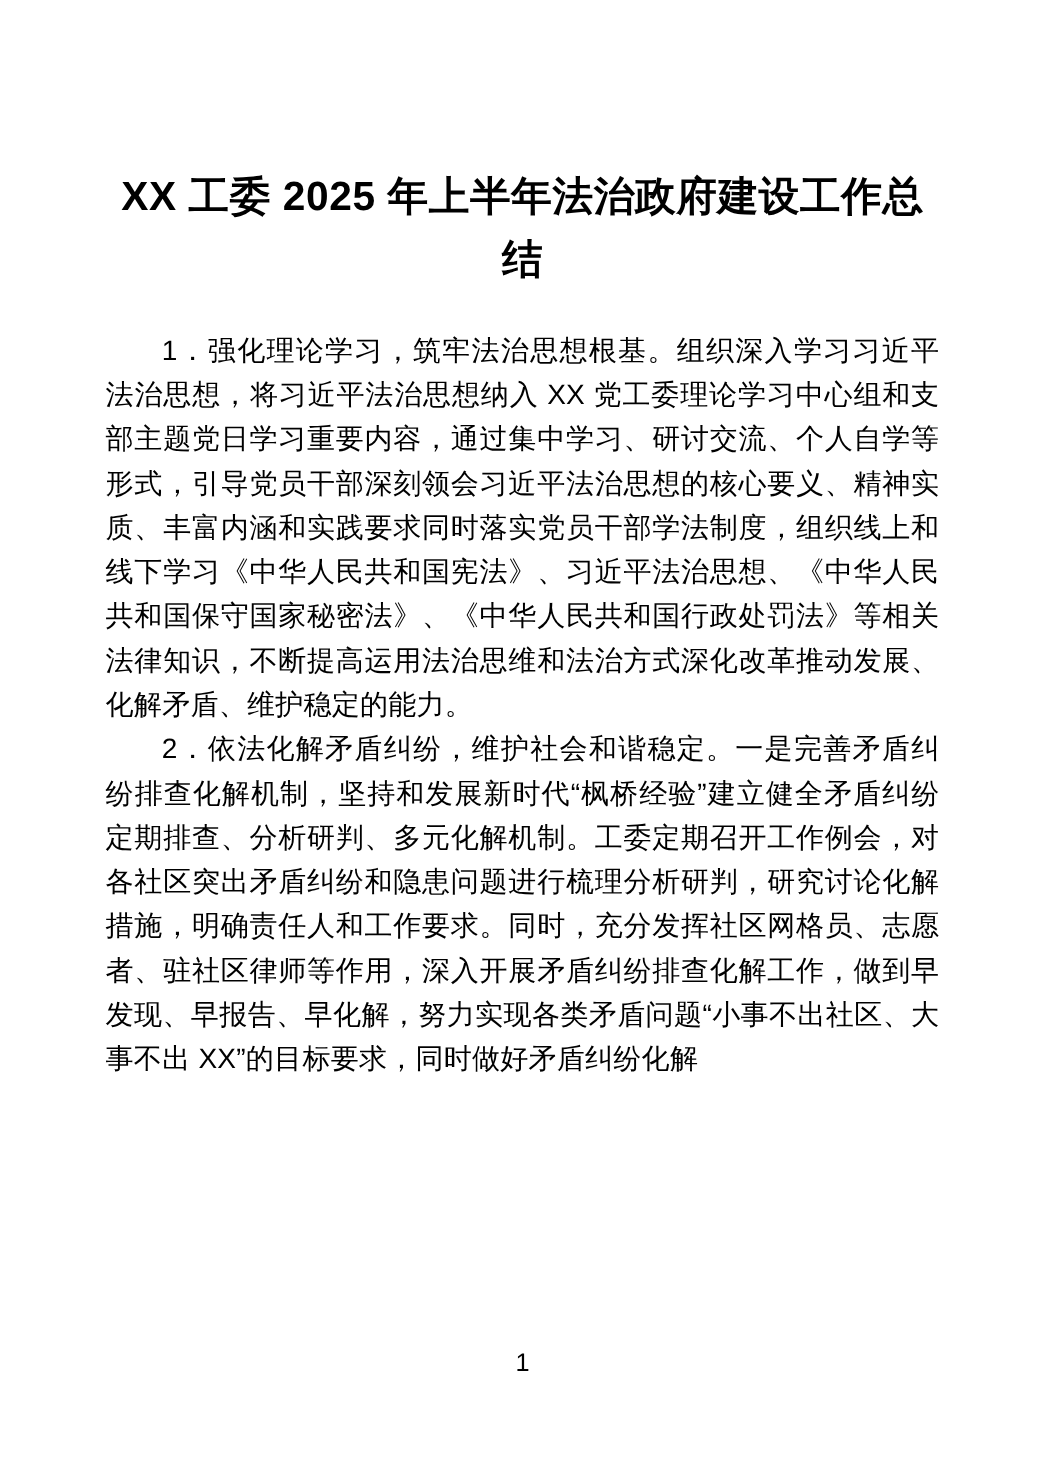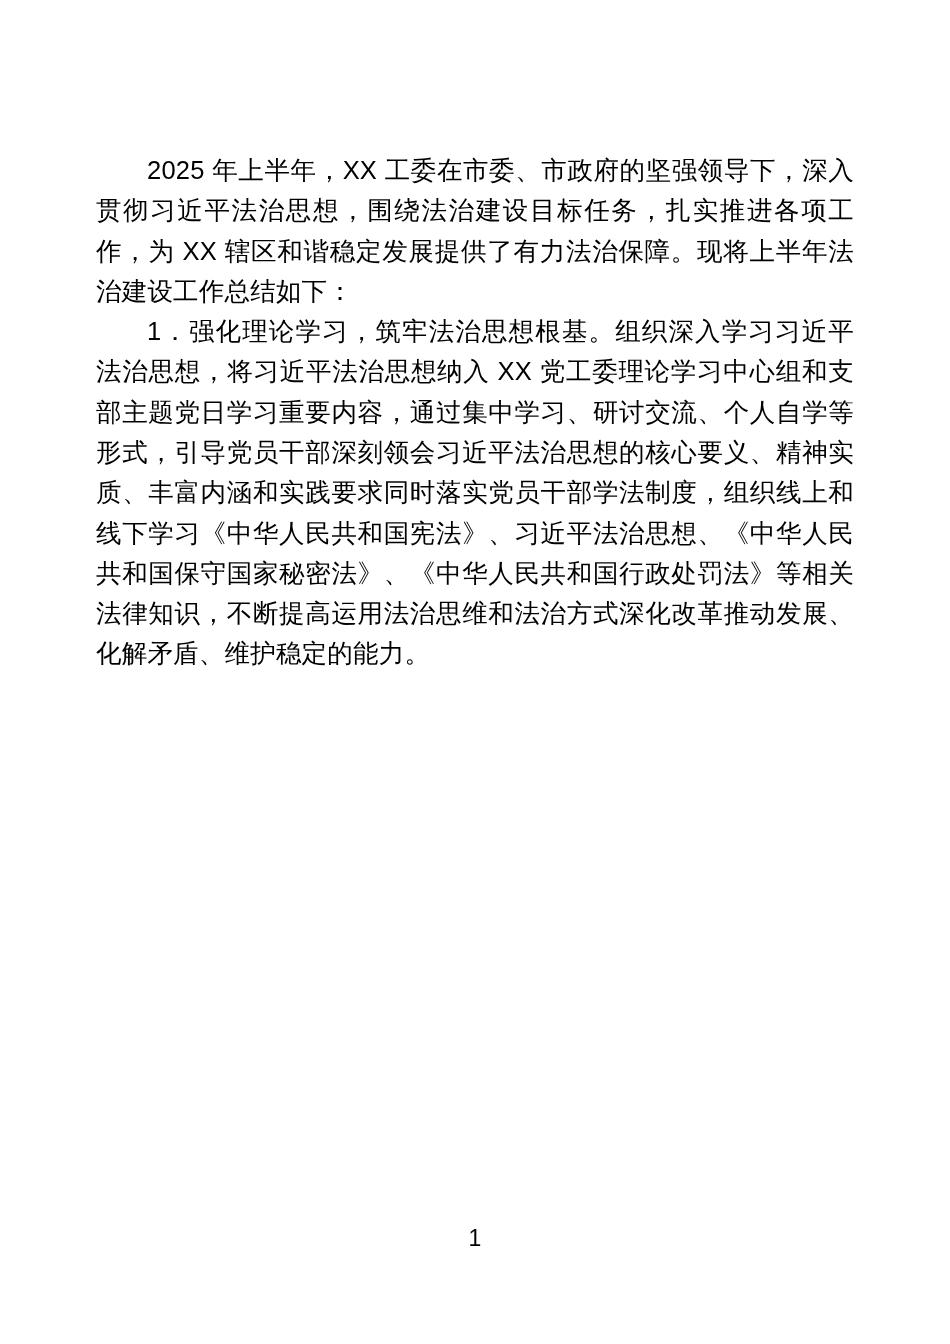--- a/index.html
+++ b/index.html
@@ -52,22 +52,23 @@
     text-align: center;
     font-size: 23px;
     color: #000;
   }
 </style>
 </head>
 <body>
 
 <div class="page">
 
+  <h1 class="doc-title">XX 工委 2025 年上半年法治政府建设工作总结</h1>
 
-  <p class="para indent">2025 年上半年，XX 工委在市委、市政府的坚强领导下，深入贯彻习近平法治思想，围绕法治建设目标任务，扎实推进各项工作，为 XX 辖区和谐稳定发展提供了有力法治保障。现将上半年法治建设工作总结如下：</p>
 
 
   <p class="para indent"><b>1．强化理论学习，筑牢法治思想根基。</b><span>组织深入学习习近平法治思想，将习近平法治思想纳入 XX 党工委理论学习中心组和支部主题党日学习重要内容，通过集中学习、研讨交流、个人自学等形式，引导党员干部深刻领会习近平法治思想的核心要义、精神实质、丰富内涵和实践要求同时落实党员干部学法制度，组织线上和线下学习《中华人民共和国宪法》、习近平法治思想、《中华人民共和国保守国家秘密法》、《中华人民共和国行政处罚法》等相关法律知识，不断提高运用法治思维和法治方式深化改革推动发展、化解矛盾、维护稳定的能力。</span></p>
 
+  <p class="para indent"><b>2．依法化解矛盾纠纷，维护社会和谐稳定。</b><span>一是完善矛盾纠纷排查化解机制，坚持和发展新时代“枫桥经验”建立健全矛盾纠纷定期排查、分析研判、多元化解机制。工委定期召开工作例会，对各社区突出矛盾纠纷和隐患问题进行梳理分析研判，研究讨论化解措施，明确责任人和工作要求。同时，充分发挥社区网格员、志愿者、驻社区律师等作用，深入开展矛盾纠纷排查化解工作，做到早发现、早报告、早化解，努力实现各类矛盾问题“小事不出社区、大事不出 XX”的目标要求，同时做好矛盾纠纷化解</span></p>
 
   <div class="page-number">1</div>
 
 </div>
 
 </body></html>

